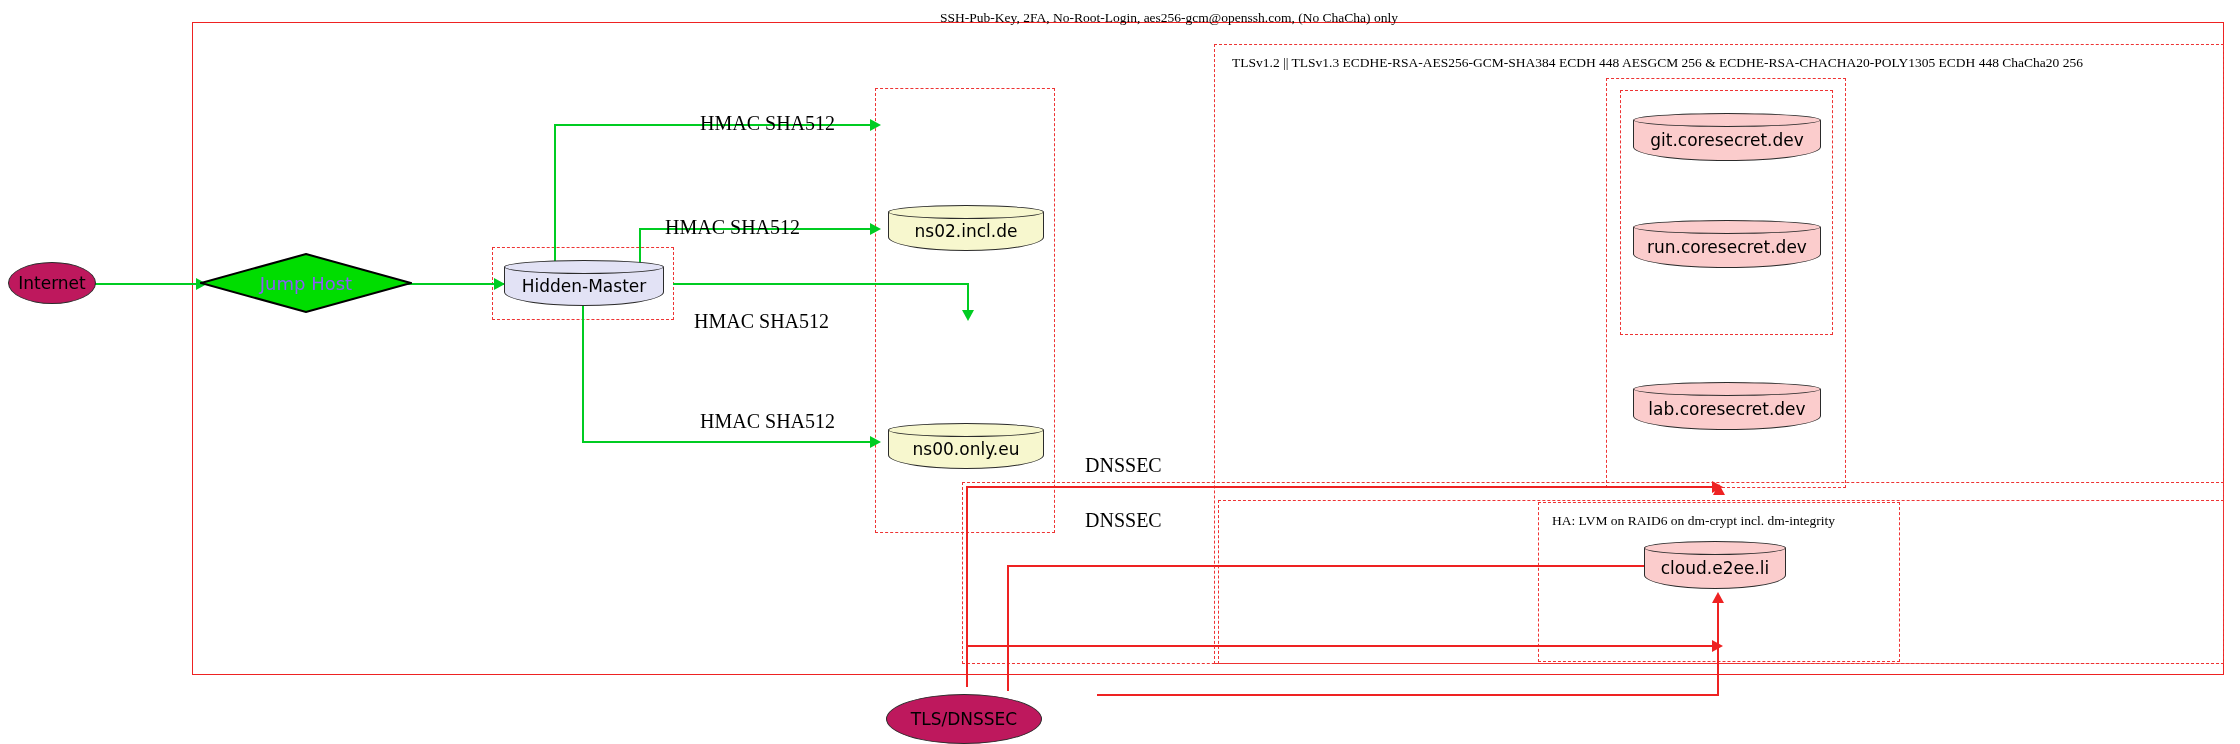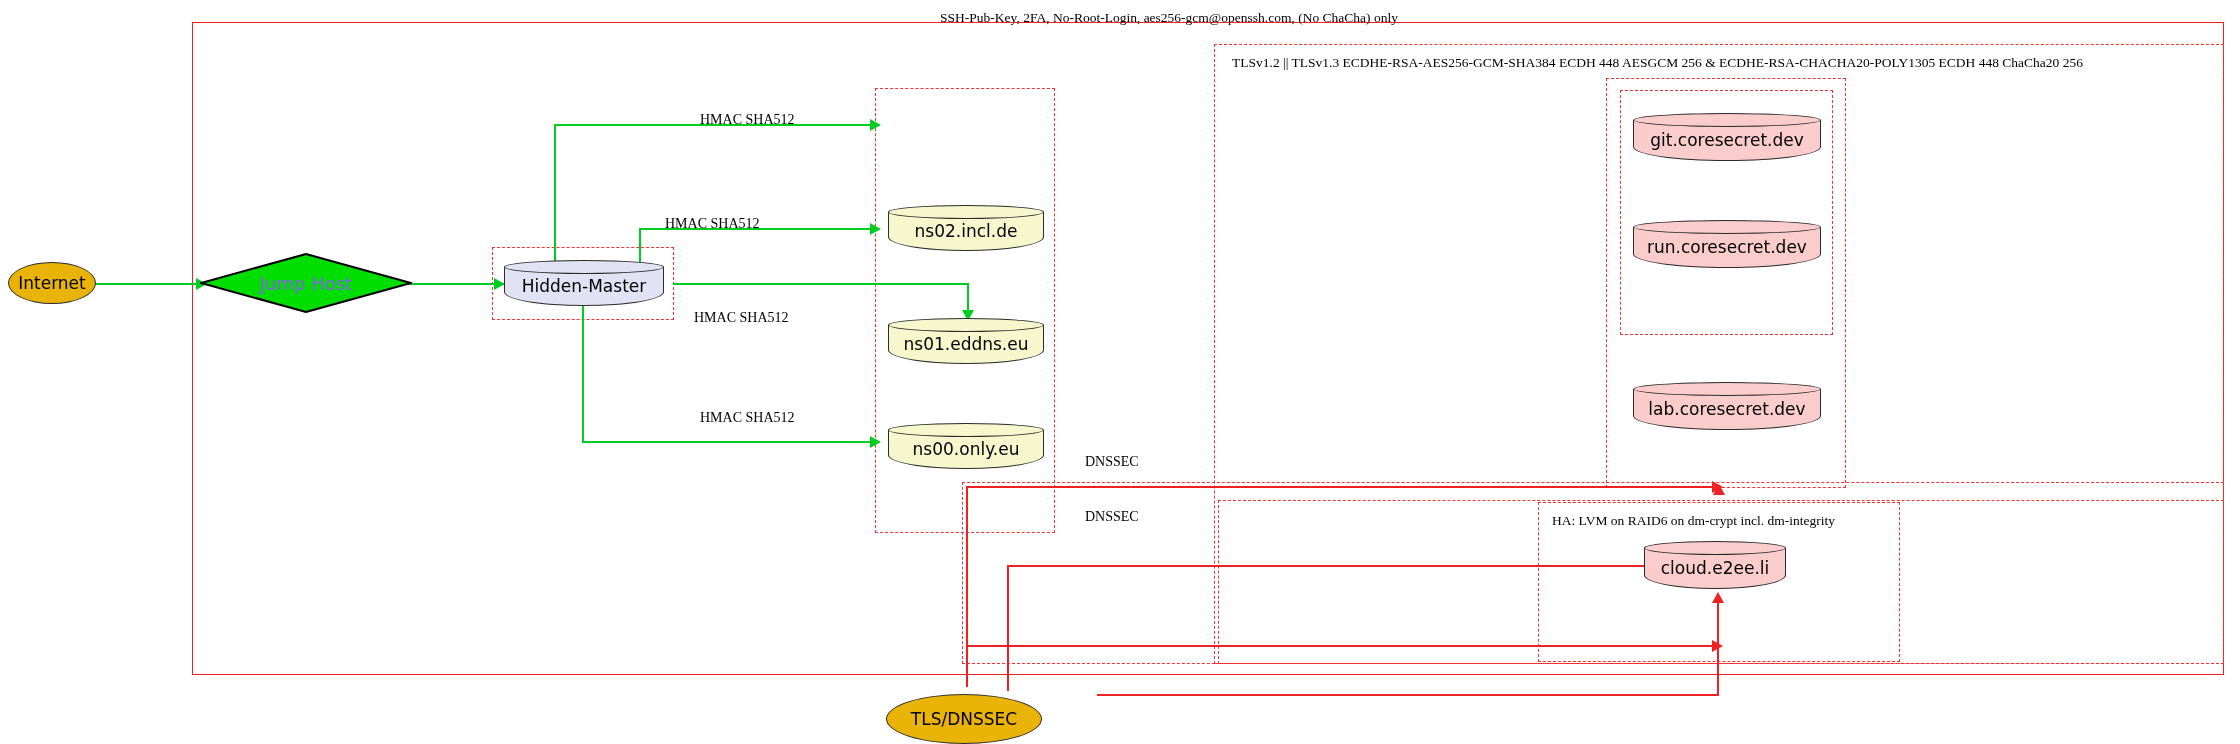--- a/index.html
+++ b/index.html
@@ -46,21 +46,21 @@
   .cyl-yellow .body,.cyl-yellow .top{background:#f7f7ce;}
   .cyl-lav .body,.cyl-lav .top{background:#e2e2f5;}
   .cyl-pink .body,.cyl-pink .top{background:#fbcccc;}
 
   
   .ellipse{
     position:absolute;box-sizing:border-box;
     border:1.8px solid #2b2b2b;border-radius:50%/50%;
     display:flex;align-items:center;justify-content:center;
     font-family:"DejaVu Sans",sans-serif;font-size:17px;color:#000;
-    background:#eab308;white-space:nowrap;
+    background:#be185d;white-space:nowrap;
   }
 
   
   .diamond-wrap{position:absolute;}
   .diamond-wrap svg{display:block;}
   .diamond-lbl{
     position:absolute;left:0;right:0;top:0;bottom:0;
     display:flex;align-items:center;justify-content:center;
     font-family:"DejaVu Sans",sans-serif;font-size:18px;color:#8b5cf6;
     white-space:nowrap;pointer-events:none;
@@ -76,21 +76,21 @@
 
   .arrow{position:absolute;width:0;height:0;}
   .ar-right-g{border-top:6px solid transparent;border-bottom:6px solid transparent;border-left:11px solid #00cc22;}
   .ar-down-g{border-left:6px solid transparent;border-right:6px solid transparent;border-top:11px solid #00cc22;}
   .ar-right-r{border-top:6px solid transparent;border-bottom:6px solid transparent;border-left:11px solid #ee2222;}
   .ar-up-r{border-left:6px solid transparent;border-right:6px solid transparent;border-bottom:11px solid #ee2222;}
 
   .elabel{
     position:absolute;
     font-family:"Liberation Serif",serif;
-    font-size:14px;color:#000;white-space:nowrap;line-height:1;
+    font-size:20px;color:#000;white-space:nowrap;line-height:1;
   }
 </style>
 </head>
 <body>
 
 <div id="stage">
 
   <div class="box solid-red" style="left:192px;top:22px;width:2032px;height:653px;"></div>
   <div class="cluster-label" style="left:940px;top:11px;">SSH-Pub-Key, 2FA, No-Root-Login, aes256-gcm@openssh.com, (No ChaCha) only</div>
 
@@ -172,25 +172,20 @@
     <div class="lbl">Hidden-Master</div>
   </div>
 
 
   <div class="cyl cyl-yellow" style="left:888px;top:205px;width:156px;height:46px;">
     <div class="body"></div>
     <div class="top"></div>
     <div class="lbl">ns02.incl.de</div>
   </div>
 
-  <div class="cyl cyl-yellow" style="left:888px;top:318px;width:156px;height:46px;">
-    <div class="body"></div>
-    <div class="top"></div>
-    <div class="lbl">ns01.eddns.eu</div>
-  </div>
 
   <div class="cyl cyl-yellow" style="left:888px;top:423px;width:156px;height:46px;">
     <div class="body"></div>
     <div class="top"></div>
     <div class="lbl">ns00.only.eu</div>
   </div>
 
   <div class="cyl cyl-pink" style="left:1633px;top:113px;width:188px;height:48px;">
     <div class="body"></div>
     <div class="top"></div>

